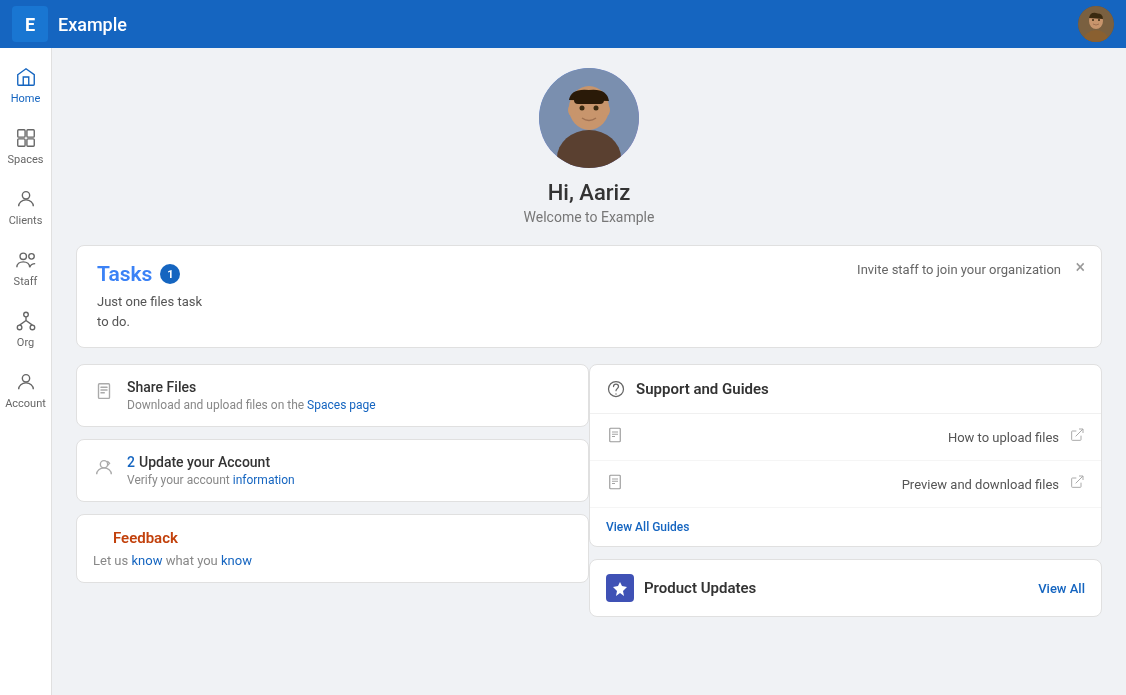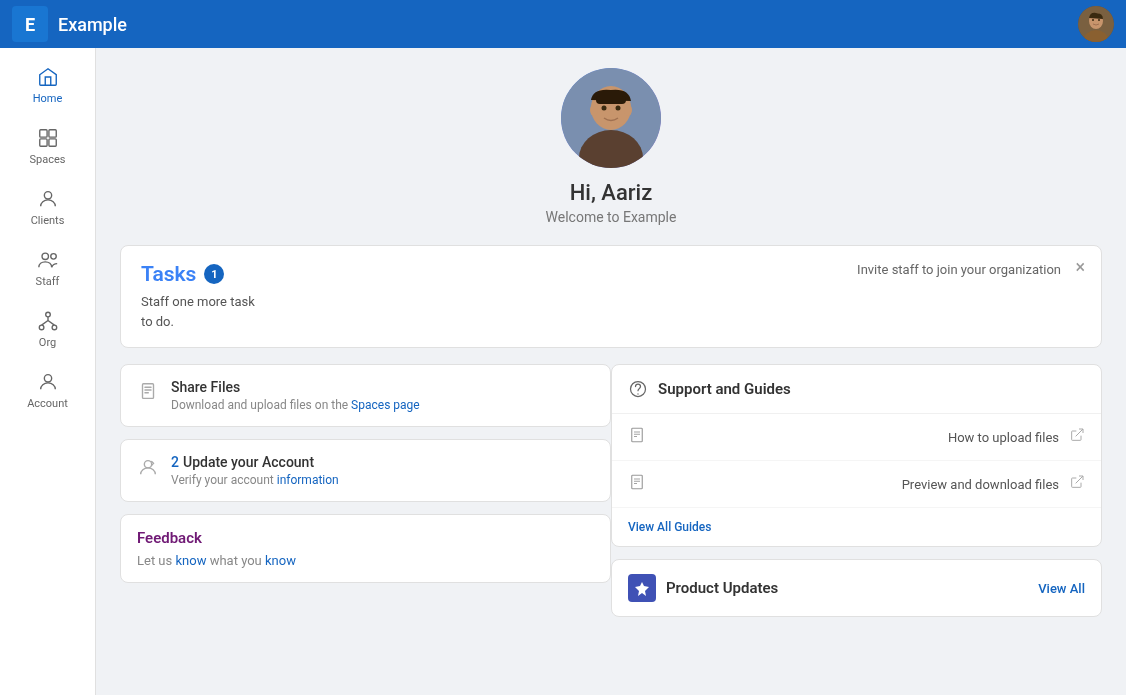--- a/index.html
+++ b/index.html
@@ -30,21 +30,21 @@
       overflow: hidden;
       display: flex; align-items: center; justify-content: center;
     }
     .navbar-avatar svg { width: 36px; height: 36px; }
 
     
     .layout { display: flex; flex: 1; overflow: hidden; }
 
     
     .sidebar {
-      width: 96px;
+      width: 52px;
       background: white;
       display: flex;
       flex-direction: column;
       align-items: center;
       padding-top: 8px;
       border-right: 1px solid #e0e0e0;
       flex-shrink: 0;
     }
     .sidebar-item {
       display: flex; flex-direction: column; align-items: center;
@@ -168,21 +168,21 @@
       text-align: left;
     }
 
     
     .feedback-card {
       background: white;
       border: 1px solid #e0e0e0;
       border-radius: 8px;
       padding: 14px 16px;
     }
-    .feedback-title { font-size: 15px; font-weight: 600; color: #701a75; margin-bottom: 6px; }
+    .feedback-title { font-size: 15px; font-weight: 600; color: #c2410c; margin-bottom: 6px; margin-left: 20px; }
     .feedback-desc { font-size: 13px; color: #888; }
     .feedback-desc a { color: #1565c0; text-decoration: none; }
 
     
     .product-card {
       background: white;
       border: 1px solid #e0e0e0;
       border-radius: 8px;
       padding: 14px 16px;
     }
@@ -303,21 +303,21 @@
     </div>
 
     <div class="tasks-card">
       <div class="tasks-header">
         <span class="tasks-title">Tasks</span>
         <span class="tasks-badge">1</span>
       </div>
       <span class="tasks-invite">Invite staff to join your organization</span>
       <span class="tasks-close">×</span>
       <div class="tasks-subtitle">
-        <span>Staff one more task</span><br>
+        <span>Just one files task</span><br>
         <span>to do.</span>
       </div>
     </div>
 
     <div class="content-grid">
 
       <div class="left-col">
 
         <div class="task-item">
           <div class="task-icon">

